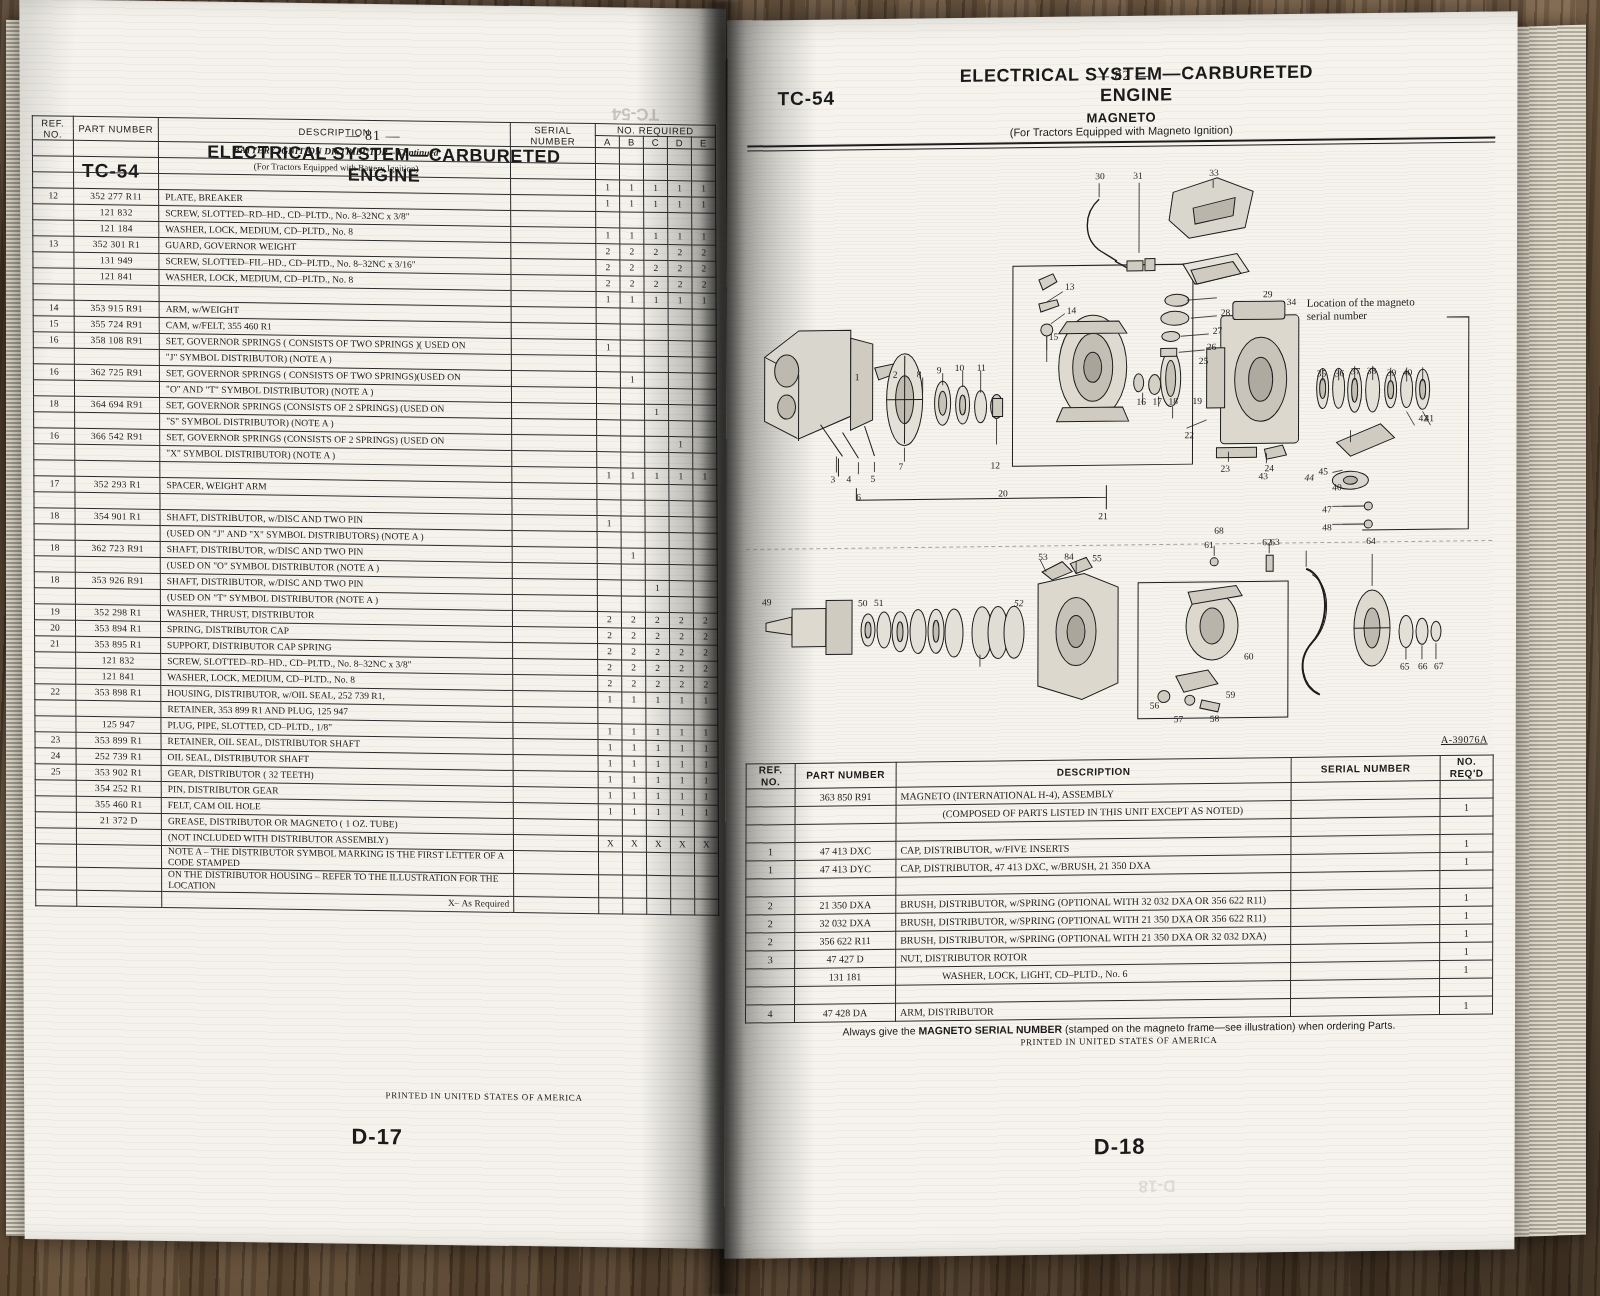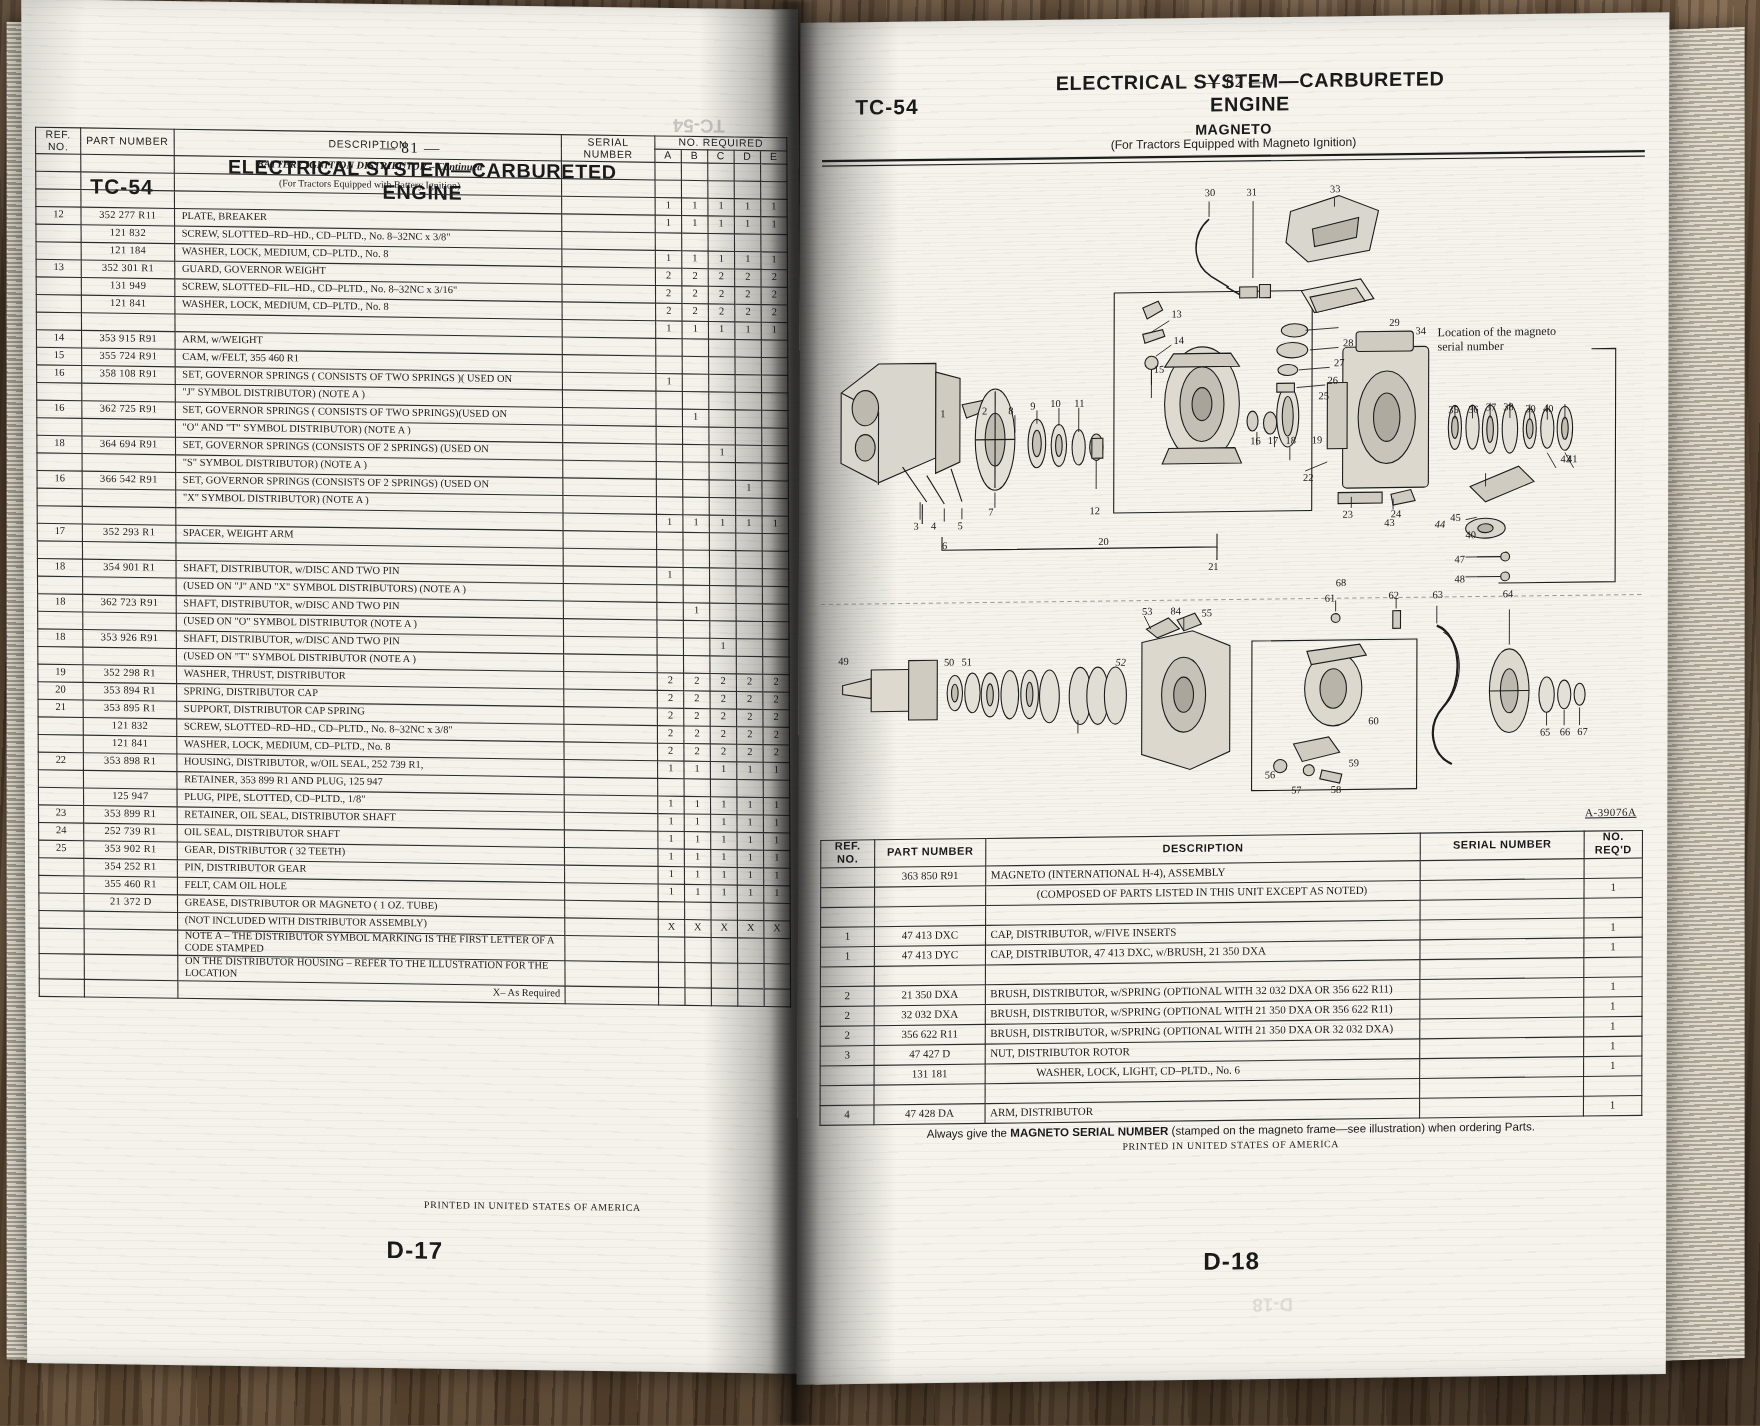--- a/index.html
+++ b/index.html
@@ -1012,21 +1012,21 @@
             <span class="callout" style="position: absolute; left: 292px; top: 398px;">53</span>
             <span class="callout" style="position: absolute; left: 318px; top: 398px;">84</span>
             <span class="callout" style="position: absolute; left: 346px; top: 400px;">55</span>
             <span class="callout" style="position: absolute; left: 404px; top: 548px;">56</span>
             <span class="callout" style="position: absolute; left: 428px; top: 562px;">57</span>
             <span class="callout" style="position: absolute; left: 464px; top: 562px;">58</span>
             <span class="callout" style="position: absolute; left: 480px; top: 538px;">59</span>
             <span class="callout" style="position: absolute; left: 498px; top: 500px;">60</span>
             <span class="callout" style="position: absolute; left: 458px; top: 388px;">61</span>
             <span class="callout" style="position: absolute; left: 516px; top: 386px;">62</span>
-            <span class="callout" style="position: absolute; left: 556px; top: 386px;">63</span>
+            <span class="callout" style="position: absolute; left: 524px; top: 386px;">63</span>
             <span class="callout" style="position: absolute; left: 620px; top: 386px;">64</span>
             <span class="callout" style="position: absolute; left: 654px; top: 512px;">65</span>
             <span class="callout" style="position: absolute; left: 672px; top: 512px;">66</span>
             <span class="callout" style="position: absolute; left: 688px; top: 512px;">67</span>
             <span class="callout" style="position: absolute; left: 468px; top: 374px;">68</span>
           </div>
 
         <div class="loc-label" style="position:absolute;left:560px;top:146px;">
           <div>Location of the magneto</div>
           <div>serial number</div>

